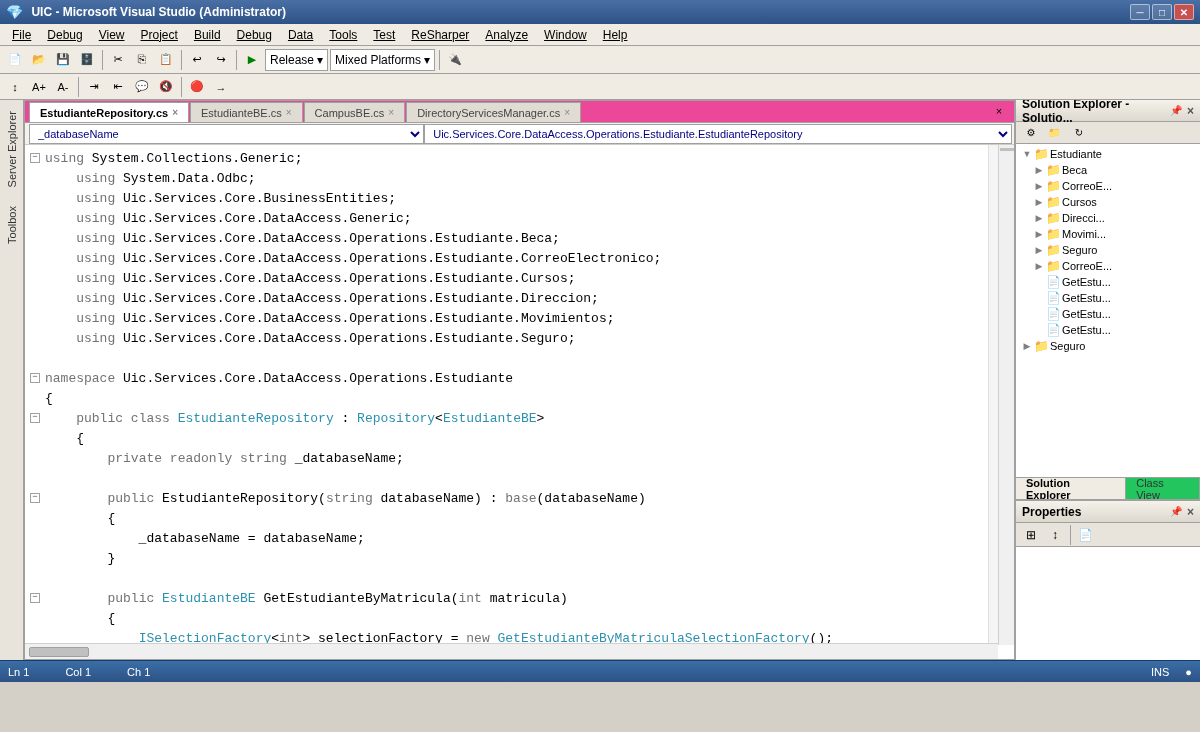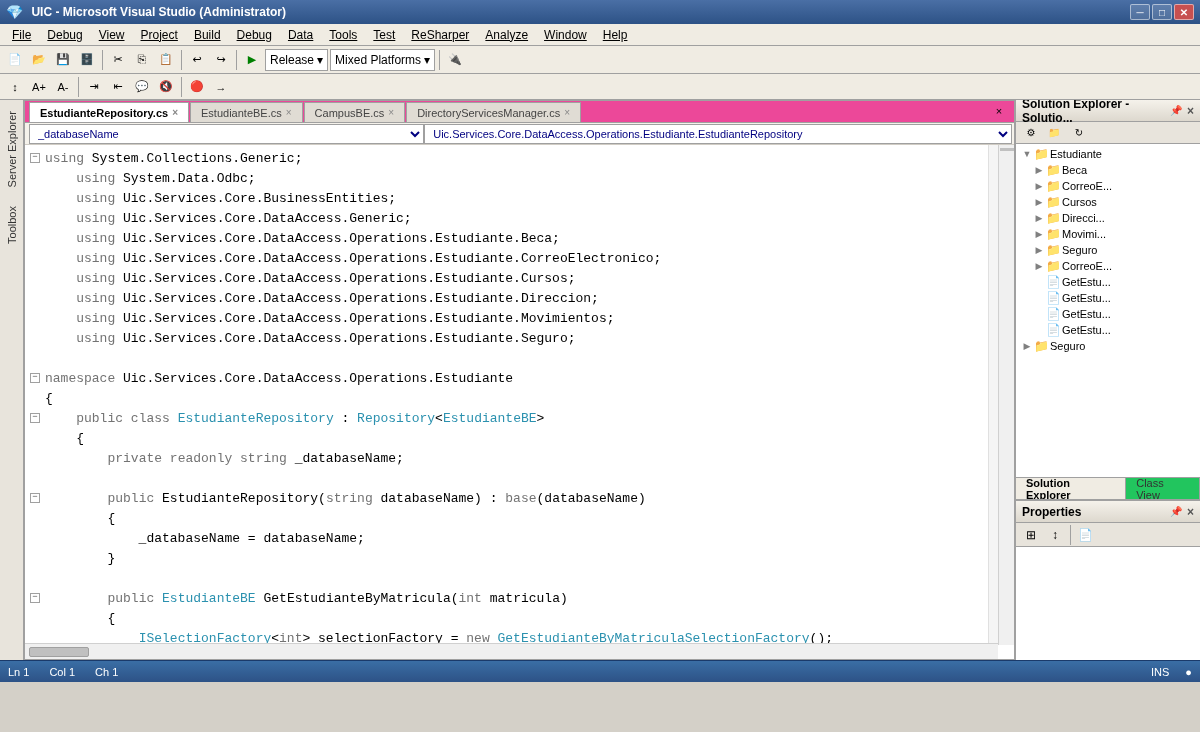--- a/index.html
+++ b/index.html
@@ -317,21 +317,21 @@
 
     
     #status-bar {
       height: 22px;
       background: linear-gradient(to bottom, #3a6ea5, #2d5286);
       color: white;
       display: flex;
       align-items: center;
       padding: 0 8px;
       font-size: 11px;
-      gap: 20px;
+      gap: 36px;
       border-top: 1px solid #1a3a6a;
     }
     .status-item { color: white; }
     .status-right { margin-left: auto; display: flex; gap: 16px; }
     
     
     .collapse-box {
       width: 10px; height: 10px;
       border: 1px solid #a0a0a0;
       display: inline-flex;

